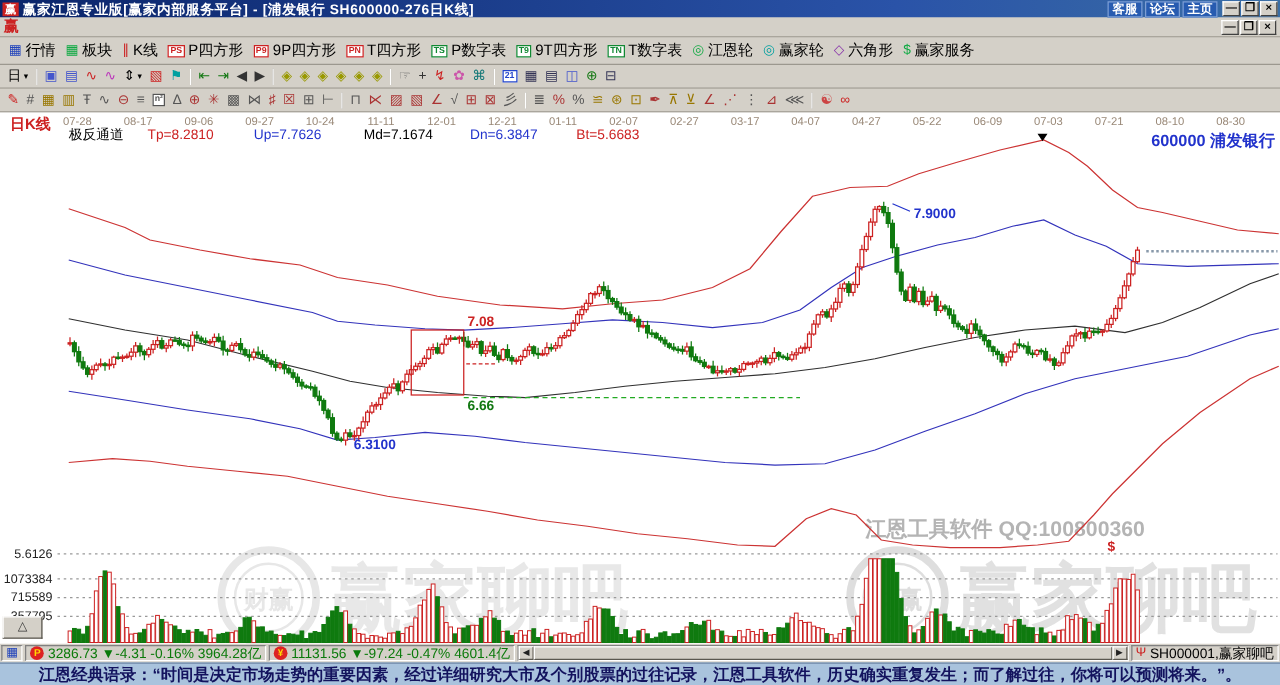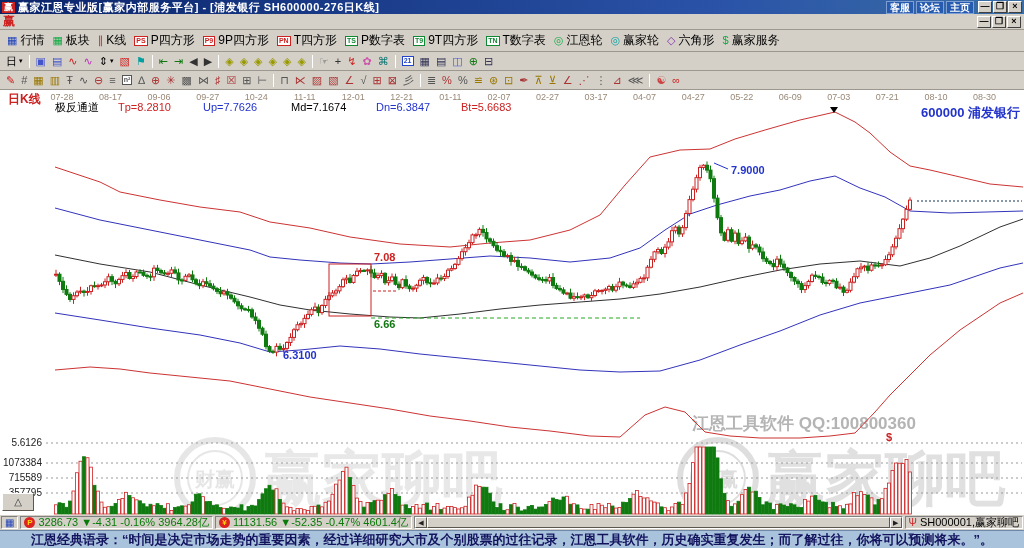--- a/index.html
+++ b/index.html
@@ -1162,21 +1162,21 @@
 <div class="statusbar">
   <span class="panel">
       <span class="gridico">▦</span>
     </span>
   <span class="panel">
     <span class="circ">P</span>
     <span class="green">3286.73 ▼-4.31 -0.16% 3964.28亿</span>
   </span>
   <span class="panel">
     <span class="circ">¥</span>
-    <span class="green">11131.56 ▼-52.35 -0.47% 4601.4亿</span>
+    <span class="green">11131.56 ▼-97.24 -0.47% 4601.4亿</span>
   </span>
   <span class="scrollbar">
     <span class="sb-btn">◀</span>
     <span class="sb-thumb"></span>
     <span class="sb-btn">▶</span>
   </span>
   <span class="panel">
     <span class="net-ico">Ψ</span>
     <span>SH000001,赢家聊吧</span>
   </span>

